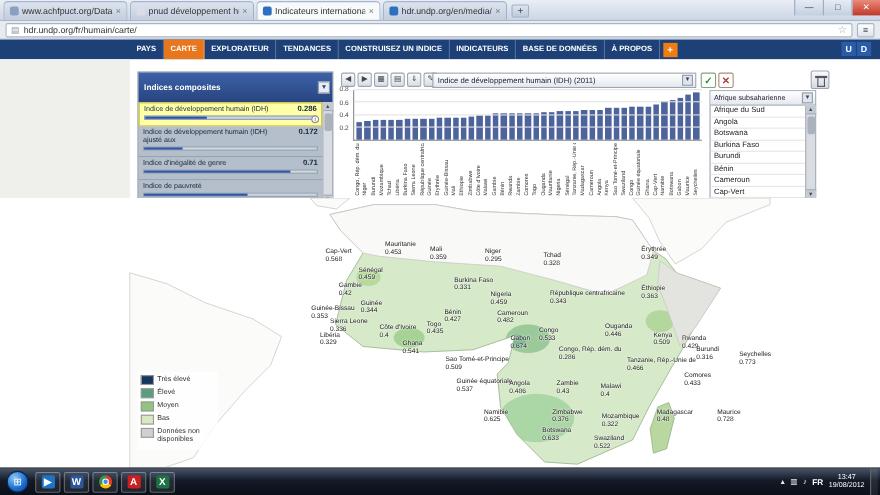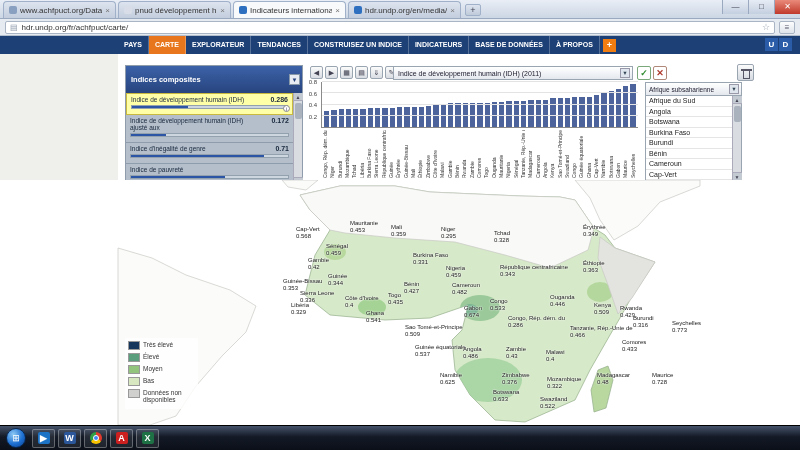--- a/index.html
+++ b/index.html
@@ -186,21 +186,21 @@
     <div class="wincontrols">
       <span class="winbtn">—</span>
       <span class="winbtn">□</span>
       <span class="winbtn close">✕</span>
     </div>
   </div>
 
   <div class="addrbar">
     <div class="urlbox">
       <span class="page-ic">▤</span>
-      <span class="url-text">hdr.undp.org/fr/achfpuct/carte/</span>
+      <span class="url-text">hdr.undp.org/fr/humain/carte/</span>
       <span class="star">☆</span>
     </div>
     <div class="menu-btn">≡</div>
   </div>
 
   <div class="sitenav">
     <div class="tab-list" style="display:flex">
         <div class="nav-item">PAYS</div>
         <div class="nav-item active">CARTE</div>
         <div class="nav-item">EXPLORATEUR</div>
@@ -660,15 +660,26 @@
         <div class="task-icon">
           <span class="chrome-ball"></span>
         </div>
         <div class="task-icon">
           <span class="app-glyph" style="background: rgb(204, 31, 31); color: rgb(255, 255, 255);">A</span>
         </div>
         <div class="task-icon">
           <span class="app-glyph" style="background: rgb(30, 113, 69); color: rgb(255, 255, 255);">X</span>
         </div>
       </div>
+    <div class="tray">
+      <span class="tray-glyph">▴</span>
+      <span class="tray-glyph">▥</span>
+      <span class="tray-glyph">♪</span>
+      <span class="tray-lang">FR</span>
+      <div class="clock">
+        <div>13:47</div>
+        <div>19/08/2012</div>
+      </div>
+      <div class="show-desktop"></div>
+    </div>
   </div>
 
 </div>
 
 </body></html>

